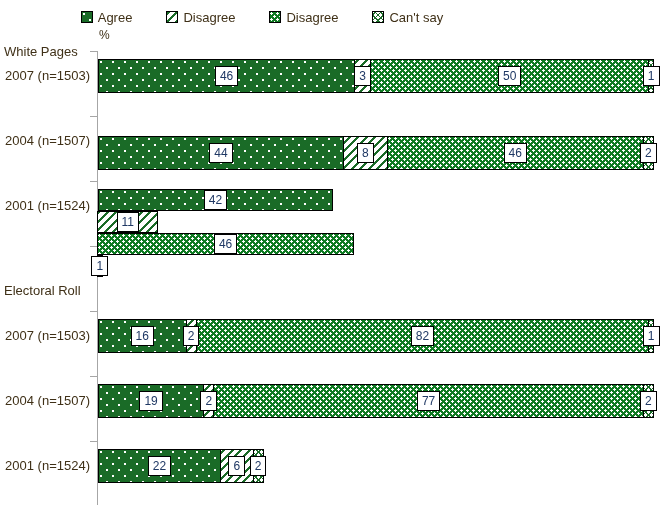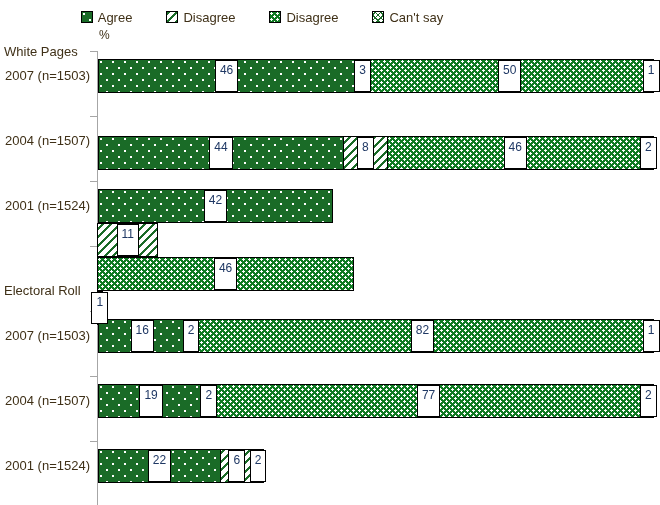--- a/index.html
+++ b/index.html
@@ -135,21 +135,21 @@
     overflow:visible;
   }
   .seg:first-child{margin-left:0;}
   .dlabel{
     position:relative;
     background:#ffffff;
     border:1px solid #000000;
     color:#1f3864;
     font-size:12px;
     line-height:12px;
-    padding:3px 4px 15px 4px;
+    padding:3px 4px 3px 4px;
     white-space:nowrap;
     z-index:4;
   }
 </style>
 </head>
 <body>
 
 <div id="legend">
     <div class="legend-item">
       <span class="legend-swatch fill-agree"></span>

